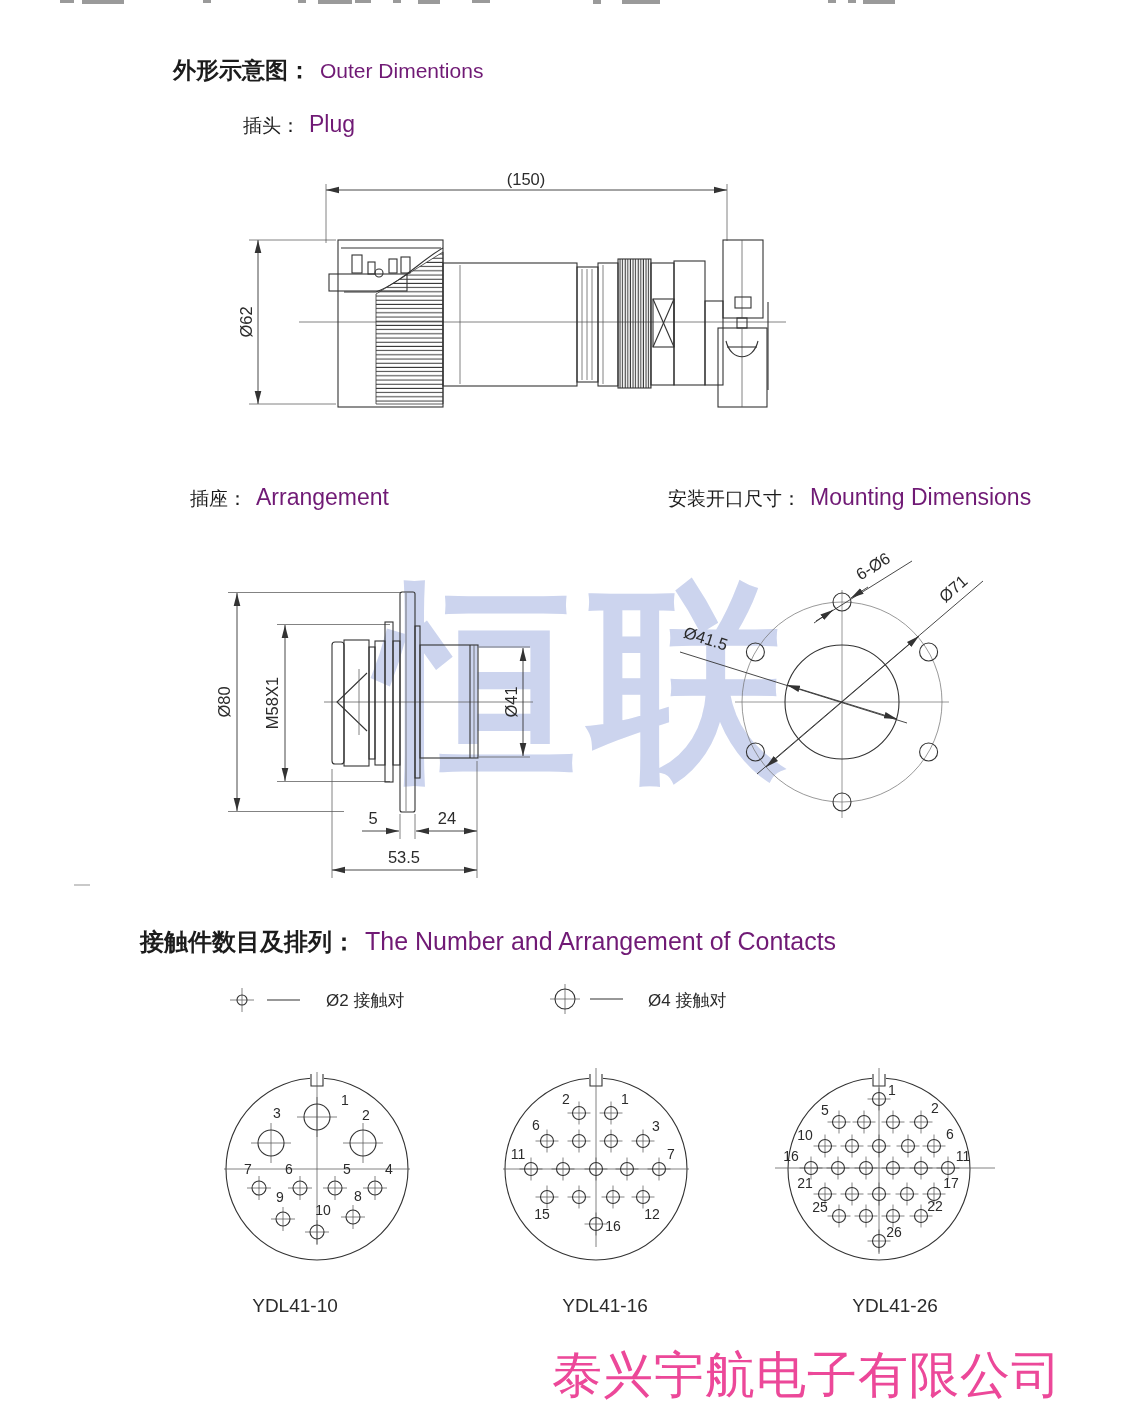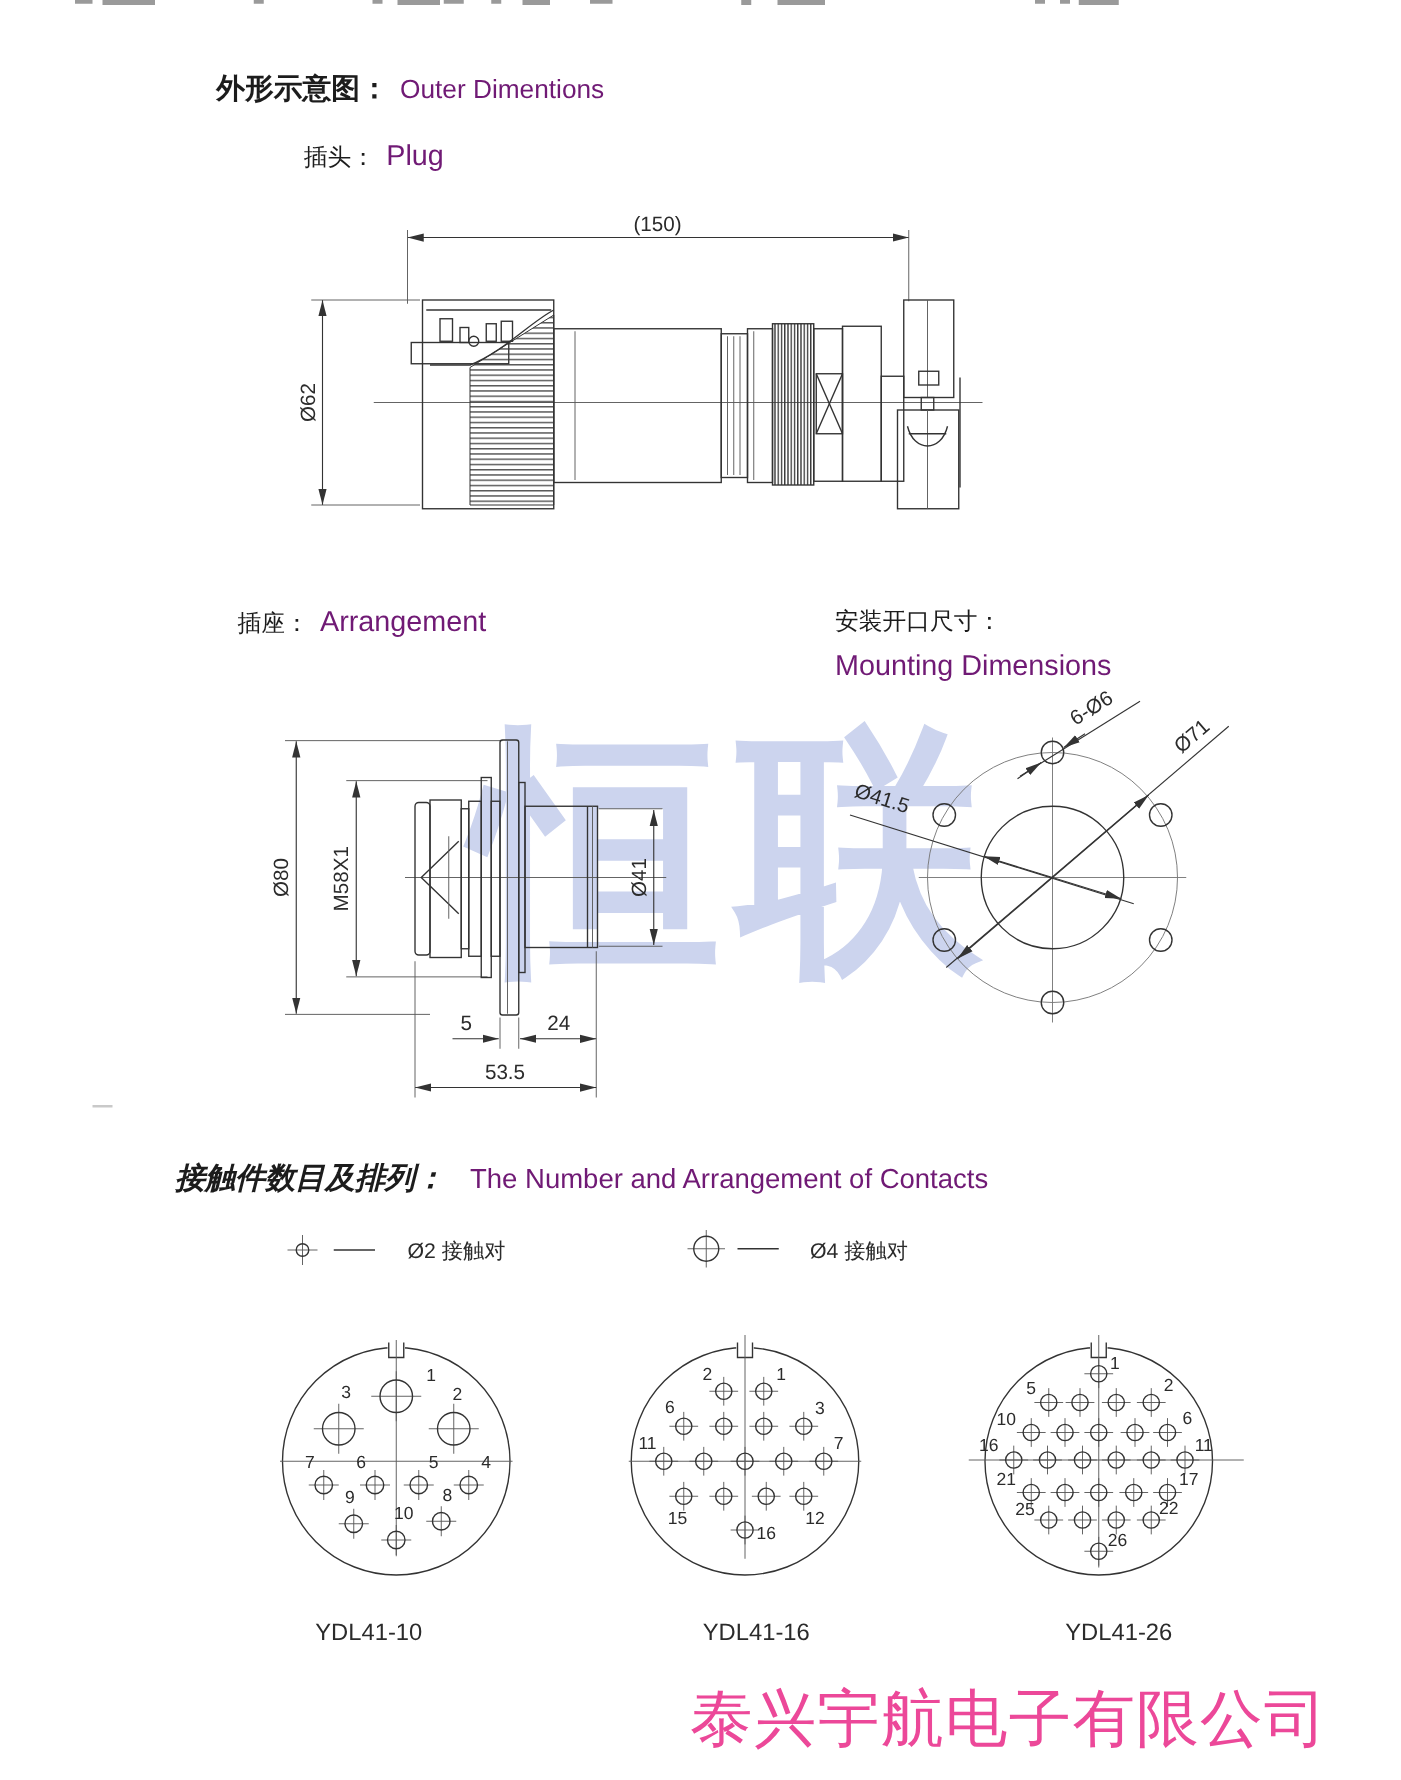--- a/index.html
+++ b/index.html
@@ -11,22 +11,22 @@
     user-select:none;white-space:nowrap;}
   #wm-bottom{position:absolute;left:552px;top:1348px;z-index:1;
     font-family:"DejaVu Serif",serif;font-size:50px;line-height:1.1;color:#ec4899;
     letter-spacing:1px;user-select:none;white-space:nowrap;}
   #drawing{position:absolute;left:0;top:0;z-index:2;}
   .caption{position:absolute;z-index:3;display:flex;align-items:baseline;gap:9px;white-space:nowrap;}
   .zh{color:#1c1c1c;}
   .en{color:#701a75;}
   #title-main .zh{font-size:23px;font-weight:600;margin-left:16px;}
   #title-main .en{font-size:21px;}
-  #title-contacts .zh{font-size:24px;font-weight:600;font-style:italic;}
-  #title-contacts .en{font-size:22px;margin-left:11px;}
+  #title-contacts .zh{font-size:24px;font-weight:600;}
+  #title-contacts .en{font-size:25px;}
   .sublabel .zh{font-size:19px;}
   .sublabel .en{font-size:23px;}
   .frag{position:absolute;top:0;background:#9a9a9a;z-index:3;}
   svg text{fill:#2b2b2b;font-family:"Liberation Sans",sans-serif;}
   .dimtxt{font-size:16.5px;}
   .pintxt{font-size:14px;}
   .modeltxt{font-size:19px;}
   .legtxt{font-size:17px;}
   .ink{stroke:#333;stroke-width:1.1;fill:none;}
   .thin{stroke:#5a5a5a;stroke-width:0.75;fill:none;}
@@ -62,21 +62,21 @@
     <span class="en">Outer Dimentions</span>
   </div>
   <div class="caption sublabel" style="left:219px;top:111px;margin-left:24px;">
     <span class="zh">插头：</span>
     <span class="en">Plug</span>
   </div>
   <div class="caption sublabel" style="left:190px;top:484px;">
     <span class="zh">插座：</span>
     <span class="en">Arrangement</span>
   </div>
-  <div class="caption sublabel" style="left:668px;top:484px;flex-direction:column;">
+  <div class="caption sublabel" style="left:668px;top:484px;">
     <span class="zh">安装开口尺寸：</span>
     <span class="en">Mounting Dimensions</span>
   </div>
   <div class="caption" id="title-contacts" style="left:140px;top:926px;">
     <span class="zh">接触件数目及排列：</span>
     <span class="en">The Number and Arrangement of Contacts</span>
   </div>
 
   <svg id="drawing" width="1121" height="1424" viewBox="0 0 1121 1424">
     <defs>

